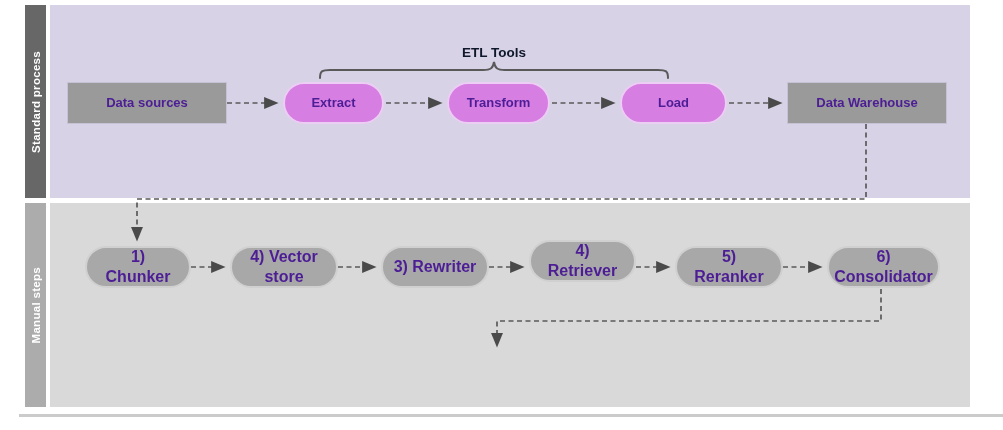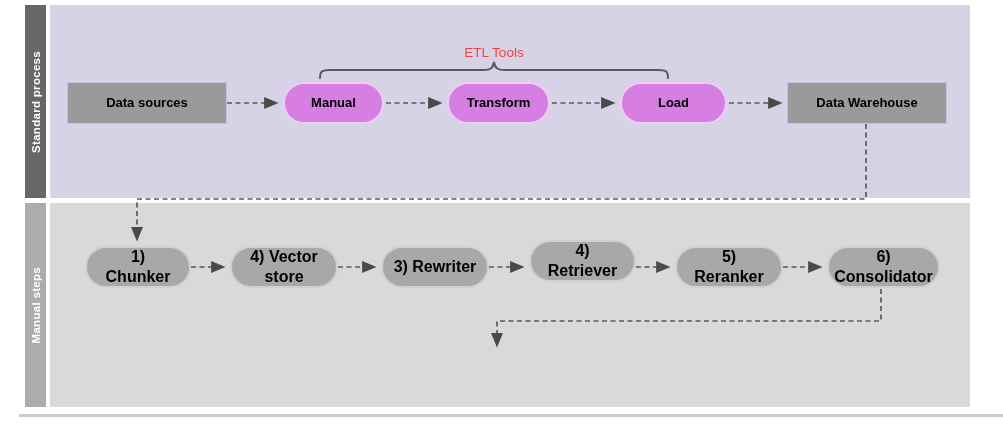--- a/index.html
+++ b/index.html
@@ -13,29 +13,29 @@
   .lane-tab .vtext{
     writing-mode:vertical-rl;transform:rotate(180deg);
     color:#ffffff;font-weight:bold;font-size:11.5px;letter-spacing:.3px;white-space:nowrap;
   }
   .lane-tab1{left:25px;top:5px;width:21px;height:193px;background:#676767;}
   .lane-tab2{left:25px;top:203px;width:21px;height:204px;background:#acacac;}
   .lane-body1{position:absolute;left:50px;top:5px;width:920px;height:193px;background:#d8d2e7;}
   .lane-body2{position:absolute;left:50px;top:203px;width:920px;height:204px;background:#d9d9d9;}
   .node{
     position:absolute;display:flex;align-items:center;justify-content:center;
-    color:#000000;font-weight:bold;text-align:center;box-sizing:border-box;line-height:1.25;
+    color:#4c1d95;font-weight:bold;text-align:center;box-sizing:border-box;line-height:1.25;
   }
   .rect{background:#9a9a9a;border:1px solid #c6c2d6;font-size:13px;}
   .pill{background:#d77ee3;border:2px solid #eccdf3;border-radius:22px;font-size:13px;}
   .gpill{background:#a8a8a8;border:2px solid #d0d0d0;border-radius:22px;font-size:16px;padding:0 10px;}
   .bad{background:#ffd966;border:1px solid #ffe8ab;font-size:13px;}
   .etl-label{
     position:absolute;left:424px;top:45px;width:140px;text-align:center;
-    color:#ef4444;font-weight:normal;font-size:13.5px;
+    color:#0f172a;font-weight:bold;font-size:13.5px;
   }
   .connectors{position:absolute;left:0;top:0;width:1003px;height:430px;pointer-events:none;}
   .bottom-rule{position:absolute;left:19px;top:414px;width:984px;height:3px;background:#cbcbcb;}
 </style>
 </head>
 <body>
 
 <div class="canvas">
 
   <div class="lane-body1"></div>
@@ -66,21 +66,21 @@
       <path d="M636,267 L668,267" marker-end="url(#arr)"></path>
       <path d="M783,267 L820,267" marker-end="url(#arr)"></path>
       <path d="M881,289 L881,321 L497,321 L497,345" marker-end="url(#arr)"></path>
     </g>
     <path d="M320,78 C320,71 322,70 330,70 L483,70 C491,70 493,68 494,62 C495,68 497,70 505,70 L658,70 C666,70 668,71 668,78" stroke="#595959" stroke-width="2" fill="none" stroke-linecap="round"></path>
   </svg>
 
   <div class="etl-label">ETL Tools</div>
 
   <div class="node rect" style="left:67px;top:82px;width:160px;height:42px;">Data sources</div>
-  <div class="node pill" style="left:283px;top:82px;width:101px;height:42px;">Manual</div>
+  <div class="node pill" style="left:283px;top:82px;width:101px;height:42px;">Extract</div>
   <div class="node pill" style="left:447px;top:82px;width:103px;height:42px;text-align:right;">Transform</div>
   <div class="node pill" style="left:620px;top:82px;width:107px;height:42px;">Load</div>
   <div class="node rect" style="left:787px;top:82px;width:160px;height:42px;">Data Warehouse</div>
 
   <div class="node gpill" style="left:85px;top:246px;width:106px;height:42px;">1) Chunker</div>
   <div class="node gpill" style="left:230px;top:246px;width:108px;height:42px;">4) Vector store</div>
   <div class="node gpill" style="left:381px;top:246px;width:108px;height:42px;">3) Rewriter</div>
   <div class="node gpill" style="left:529px;top:240px;width:107px;height:42px;">4) Retriever</div>
   <div class="node gpill" style="left:675px;top:246px;width:108px;height:42px;">5) Reranker</div>
   <div class="node gpill" style="left:827px;top:246px;width:113px;height:42px;">6) Consolidator</div>

